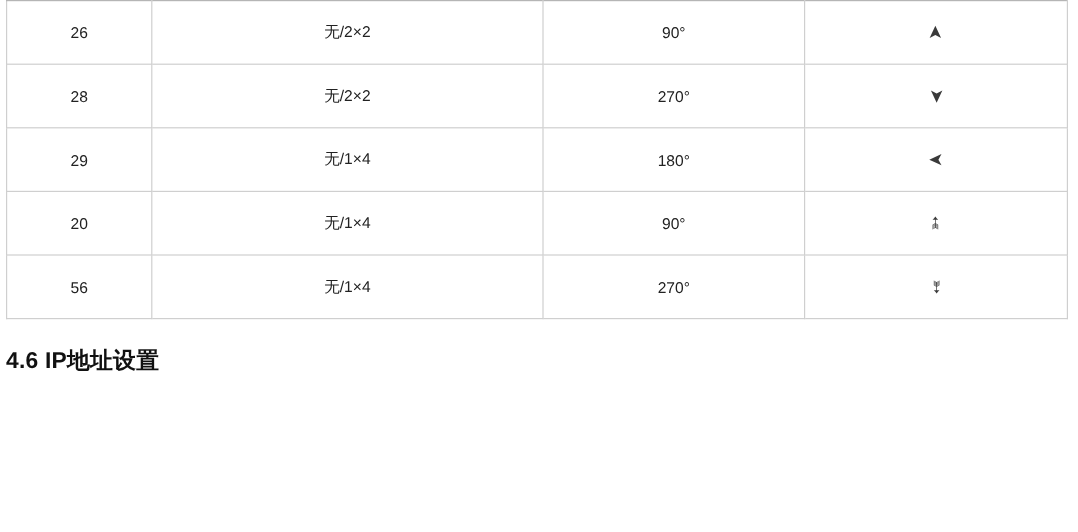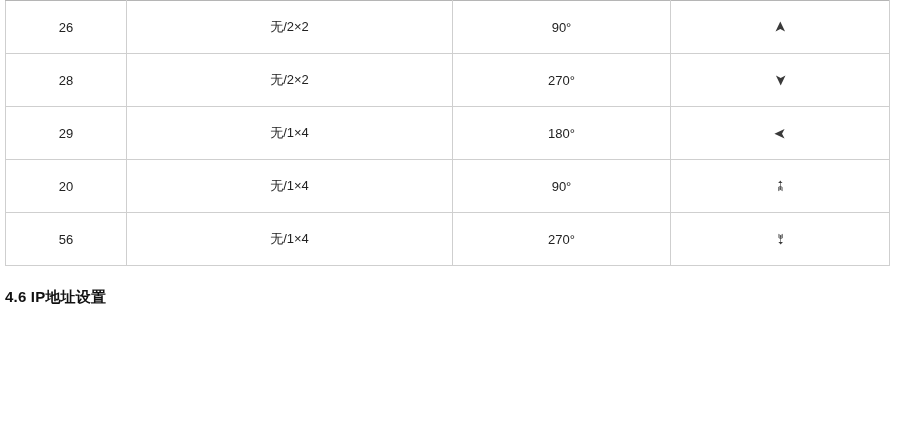--- a/index.html
+++ b/index.html
@@ -60,21 +60,21 @@
     line-height: 1;
     color: #3a3a3a;
     font-family: "DejaVu Sans", sans-serif;
   }
   .glyph.rot0   { transform: translate(-50%,-50%) rotate(0deg); }
   .glyph.rot90  { transform: translate(-50%,-50%) rotate(-90deg); }
   .glyph.rot180 { transform: translate(-50%,-50%) rotate(180deg); }
   .glyph.rot270 { transform: translate(-50%,-50%) rotate(90deg); }
 
   .section-heading {
-    font-size: 15px;
+    font-size: 19px;
     font-weight: bold;
     color: #111111;
     margin: 22px 0 0 5px;
     letter-spacing: 0.2px;
   }
   .note-line {
     font-size: 11.5px;
     color: #3d3d3d;
     margin: 16px 0 0 5px;
     font-style: italic;

